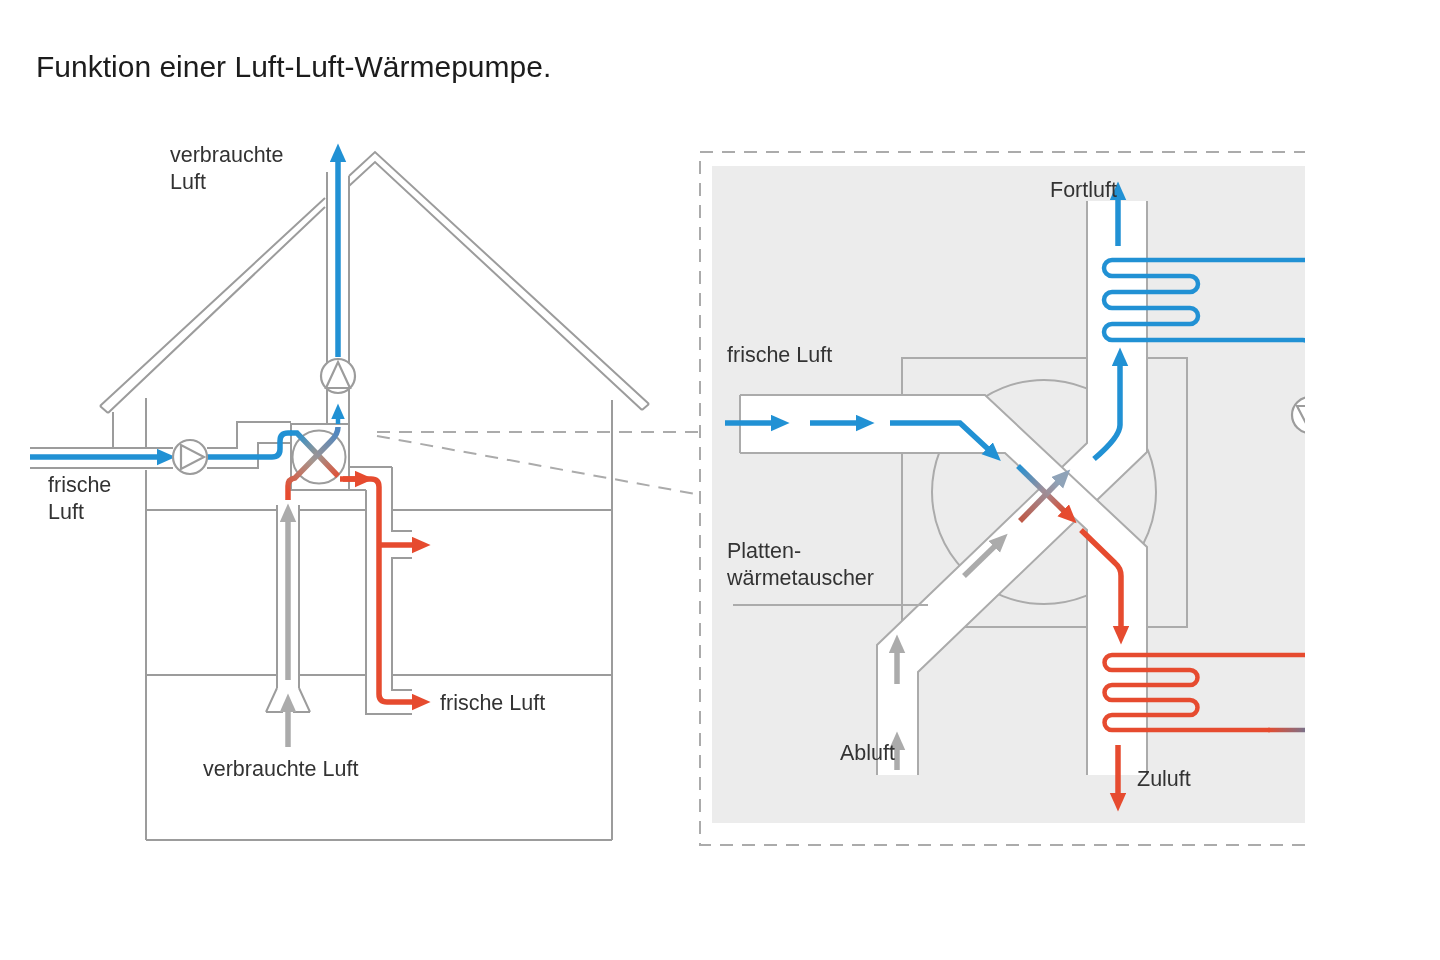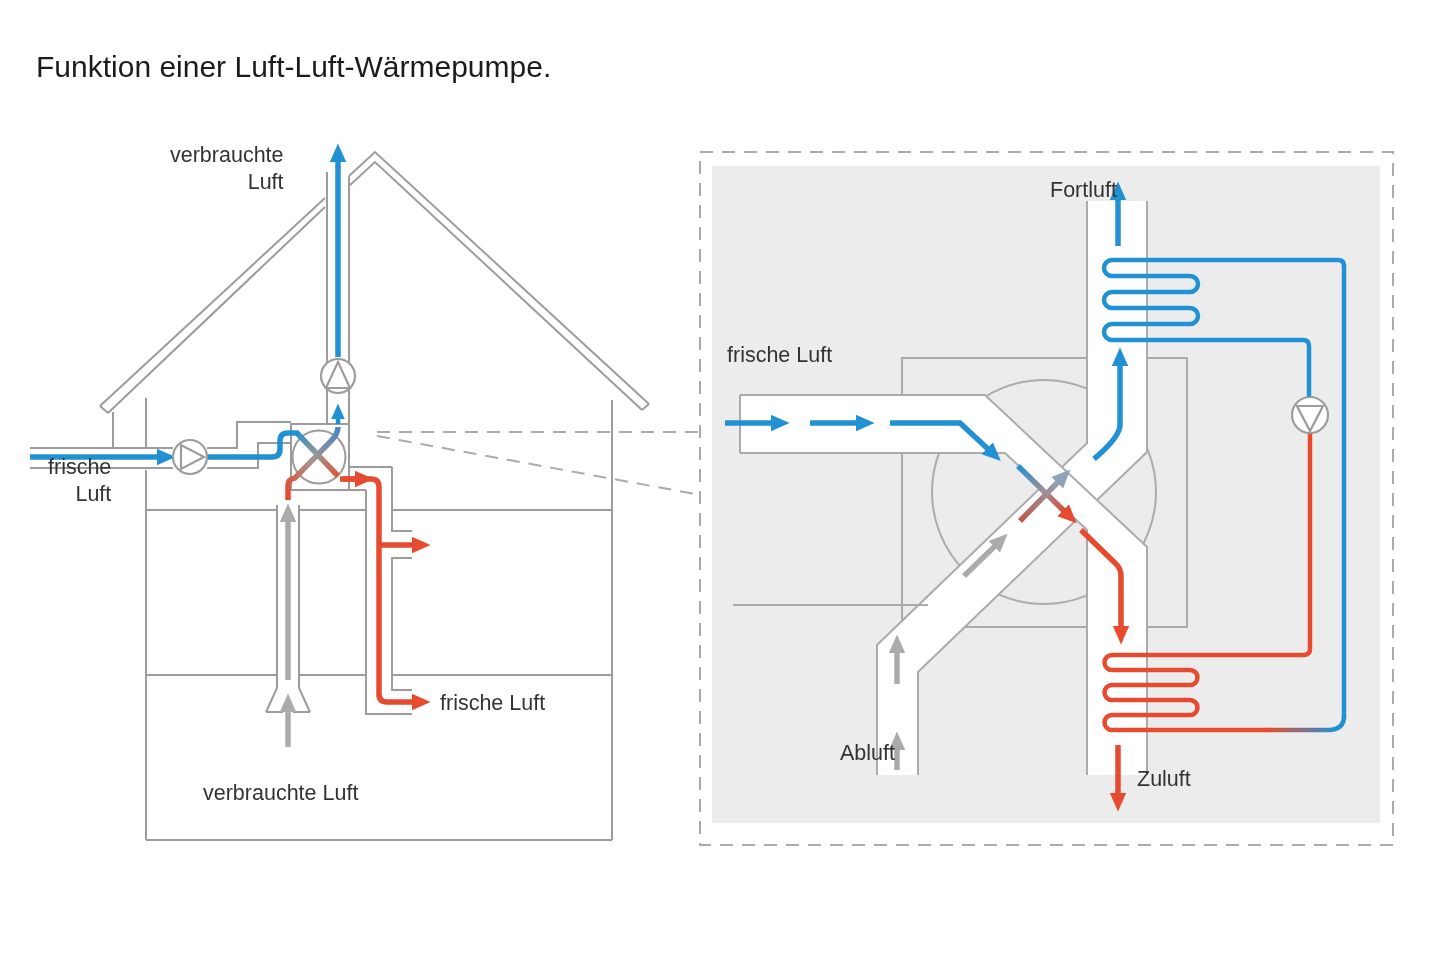--- a/index.html
+++ b/index.html
@@ -1,19 +1,19 @@
 <!DOCTYPE html>
 <html style="--blue: #2191D4; --red: #E64B2F; --gray: #ABABAB; --house: #9C9C9C; --panel: #ECECEC; --slate: #8FA3B8; --text: #333333;"><head>
 <meta charset="utf-8">
 <style>
   html,body{margin:0;padding:0;background:#fff;}
-  #stage{position:relative;width:1440px;height:960px;background:#fff;overflow:hidden;
+  #stage{position:relative;width:1305px;height:960px;background:#fff;overflow:hidden;
          font-family:"Liberation Sans","DejaVu Sans",sans-serif;}
   #diagram-svg{position:absolute;left:0;top:0;}
-  .lbl{position:absolute;color:var(--text);font-size:21.5px;line-height:27px;white-space:nowrap;text-align:right;}
+  .lbl{position:absolute;color:var(--text);font-size:21.5px;line-height:27px;white-space:nowrap;}
   #page-title{position:absolute;left:36px;top:50px;font-size:30px;color:#1c1c1c;}
   
   .sB{stroke:var(--blue);}  .sR{stroke:var(--red);}
   .sG{stroke:var(--gray);}  .sH{stroke:var(--house);}
   .w55{stroke-width:5.5;fill:none;stroke-linecap:butt;}
   .w45{stroke-width:4.5;fill:none;}
   .thin{stroke-width:2;fill:none;}
   .symbol{fill:#fff;stroke:var(--house);stroke-width:2.2;}
   .duct{fill:#fff;stroke:none;}
   .mB{fill:var(--blue);} .mR{fill:var(--red);} .mGy{fill:var(--gray);} .mS{fill:var(--slate);}
@@ -190,24 +190,28 @@
       <path class="symbol" d="M1297,406 L1323,406 L1310,431 Z"></path>
     </g>
 
     <path class="sG thin" d="M733,605 H928"></path>
   </svg>
 
   <div class="lbl" style="left:170px;top:142px">
     <div>verbrauchte</div>
     <div>Luft</div>
   </div>
-  <div class="lbl" style="left:48px;top:454px">
+  <div class="lbl" style="left:48px;top:472px">
     <div>frische</div>
     <div>Luft</div>
   </div>
   <div class="lbl" style="left:440px;top:690px">frische Luft</div>
-  <div class="lbl" style="left:203px;top:780px">verbrauchte Luft</div>
+  <div class="lbl" style="left:203px;top:756px">verbrauchte Luft</div>
 
   <div class="lbl" style="left:1050px;top:177px">Fortluft</div>
   <div class="lbl" style="left:727px;top:342px">frische Luft</div>
+  <div class="lbl" style="left:727px;top:538px">
+    <div>Platten-</div>
+    <div>wärmetauscher</div>
+  </div>
   <div class="lbl" style="left:840px;top:740px">Abluft</div>
   <div class="lbl" style="left:1137px;top:766px">Zuluft</div>
 </div>
 
 </body></html>

